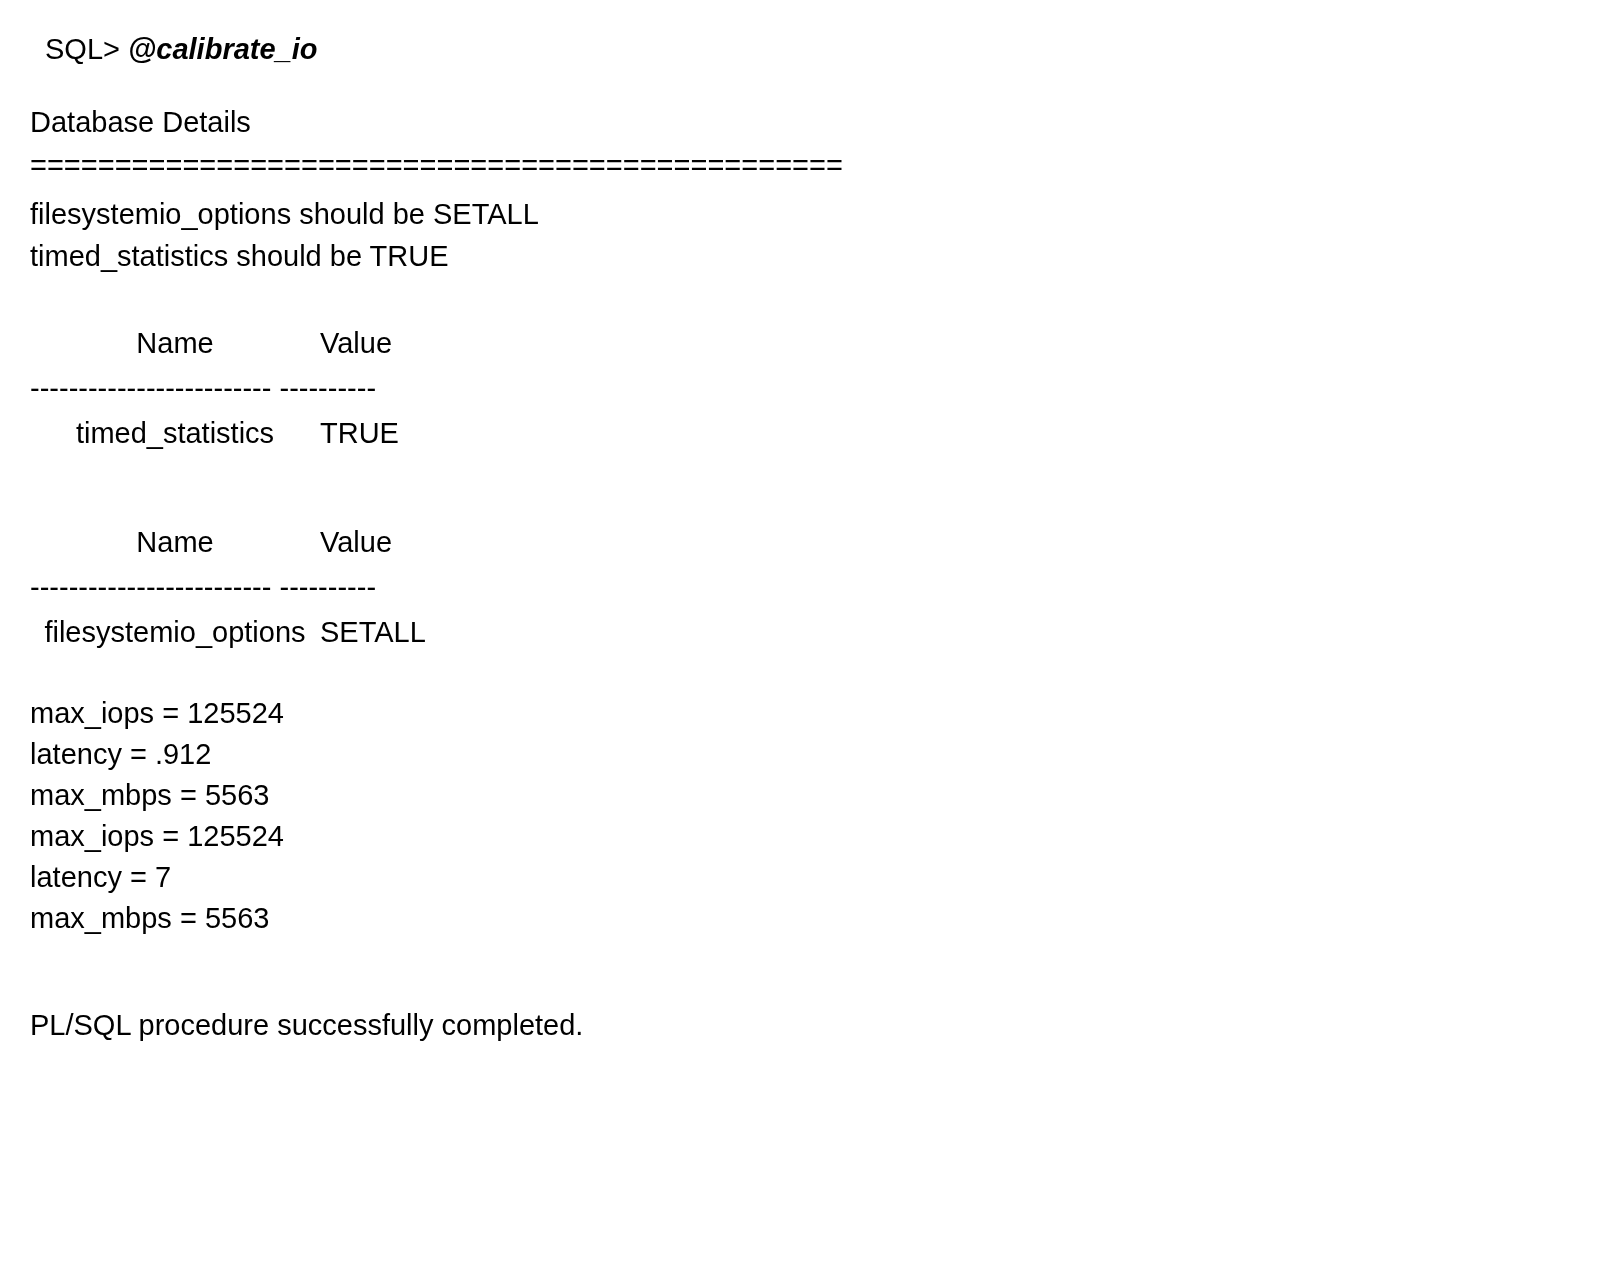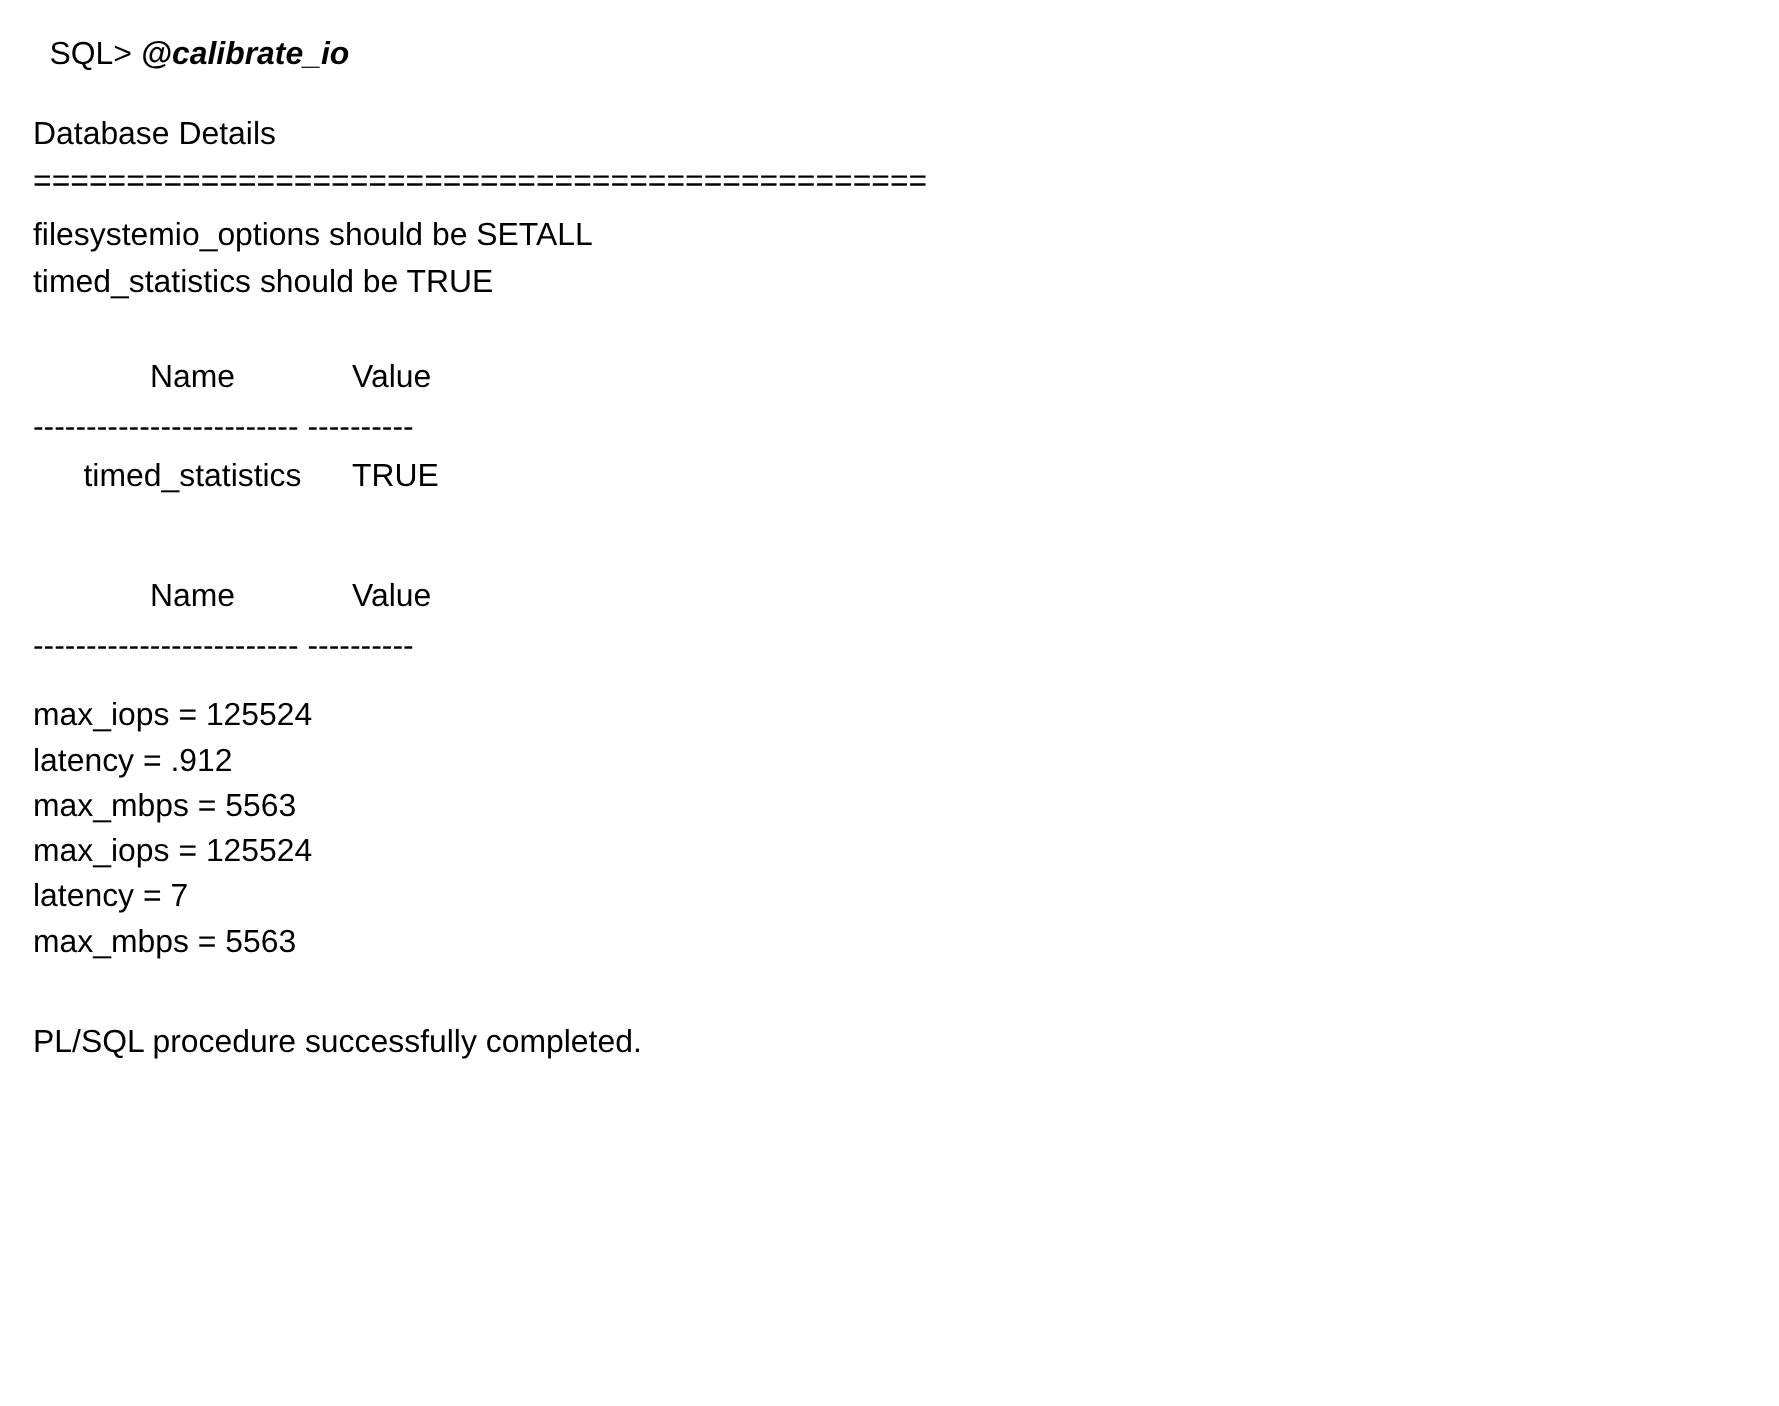--- a/index.html
+++ b/index.html
@@ -50,27 +50,27 @@
   }
   .col-value {
     width: auto;
   }
   .dash-row {
     letter-spacing: 0;
     margin-top: 6px;
     margin-bottom: 6px;
   }
   .metrics {
-    margin-top: 24px;
+    margin-top: 41px;
   }
   .metric-line {
     margin: 0 0 2px 0;
   }
   .footer {
-    margin-top: 52px;
+    margin-top: 68px;
   }
 </style>
 </head>
 <body>
 
 <div class="page">
 
   <div class="prompt-line">
     <span class="prompt">SQL&gt; </span><span class="command">@calibrate_io</span>
   </div>
@@ -93,20 +93,24 @@
     <div class="col-value">TRUE</div>
   </div>
 
   <div class="gap-lg"></div>
 
   <div class="row">
     <div class="col-name">Name</div>
     <div class="col-value">Value</div>
   </div>
   <div class="dash-row">------------------------- ----------</div>
+  <div class="row">
+    <div class="col-name">filesystemio_options</div>
+    <div class="col-value">SETALL</div>
+  </div>
 
   <div class="metrics">
     <div class="metric-line">max_iops = 125524</div>
     <div class="metric-line">latency  = .912</div>
     <div class="metric-line">max_mbps = 5563</div>
     <div class="metric-line">max_iops = 125524</div>
     <div class="metric-line">latency = 7</div>
     <div class="metric-line">max_mbps = 5563</div>
   </div>
 

